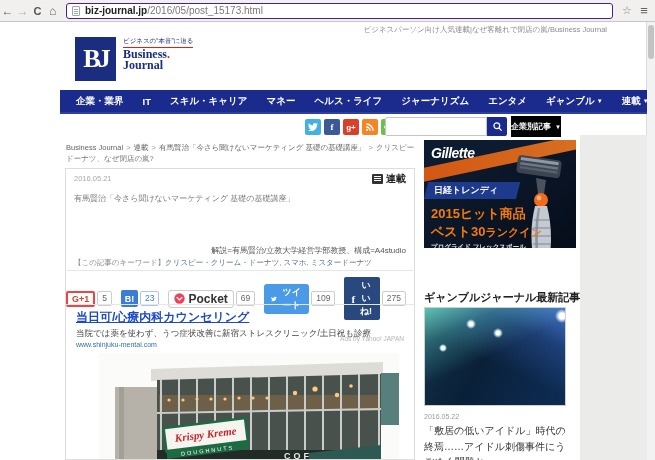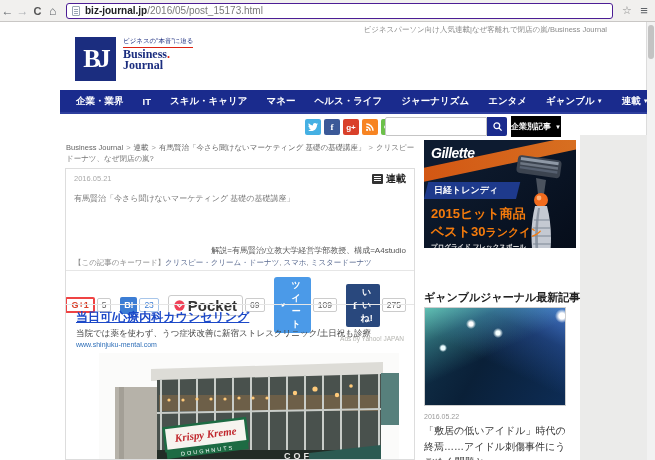--- a/index.html
+++ b/index.html
@@ -75,21 +75,21 @@
   .hr1 { position:absolute; left:0; top:101px; width:100%; border-top:1px solid #e6e6e6; }
   .hr2 { position:absolute; left:0; top:135px; width:100%; border-top:1px solid #e6e6e6; }
   
   .share-row { position:absolute; right:8px; top:108px; display:flex; align-items:center; gap:9px; }
   .share-group { display:flex; align-items:center; gap:2px; }
   .cnt { font-size:8.5px; color:#666; border:1px solid #ccc; background:#fff; border-radius:2px; padding:1px 4px; line-height:1.2;}
   .gp-btn { border:2px solid #ef4444; border-radius:2px; background:#fff; color:#d9402a; font-size:9px; font-weight:bold; padding:1px 4px; cursor:pointer;}
   .hb-btn { width:17px; height:17px; background:#3c7dd4; border:none; border-radius:2px; color:#fff; font-size:9px; font-weight:bold; cursor:pointer; display:flex;align-items:center;justify-content:center;}
   .hb-cnt { color:#3c7dd4; border-color:#a8c6ea; }
   .pk-btn { border:1px solid #ccc; border-radius:3px; background:#fff; display:flex; align-items:center; gap:3px; padding:1px 5px; cursor:pointer; }
-  .pk-label { font-size:15px; font-weight:bold; color:#333; }
+  .pk-label { font-size:12px; font-weight:bold; color:#333; }
   .tw-btn { background:#4b9ae8; border:none; border-radius:3px; color:#fff; font-size:9px; font-weight:bold;
     display:flex; align-items:center; gap:4px; padding:2px 7px; cursor:pointer; }
   .fb-btn { background:#29487d; border:none; border-radius:2px; color:#fff; font-size:9px; font-weight:bold;
     display:flex; align-items:center; gap:4px; padding:2px 7px; cursor:pointer; }
   .fb-f { font-family:"Liberation Serif", serif; font-size:11px; font-weight:bold; }
   
   .yad { position:absolute; left:10px; top:140px; width:330px; }
   .yad-title { font-size:12px; font-weight:bold; color:#1c49c8; text-decoration:underline; cursor:pointer; }
   .yad-desc { font-size:8.5px; color:#444; margin-top:2px; }
   .yad-url { font-size:7px; color:#2f6fb8; margin-top:1px; cursor:pointer; }

